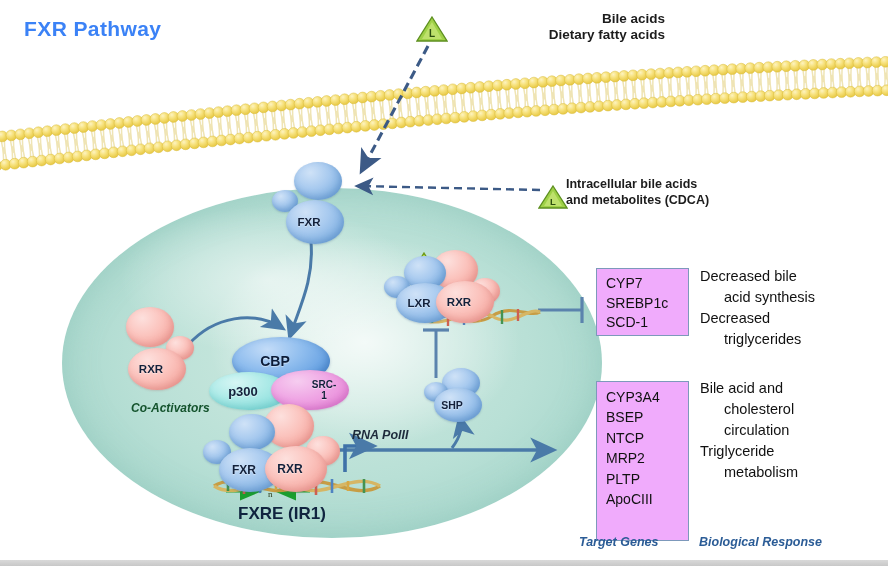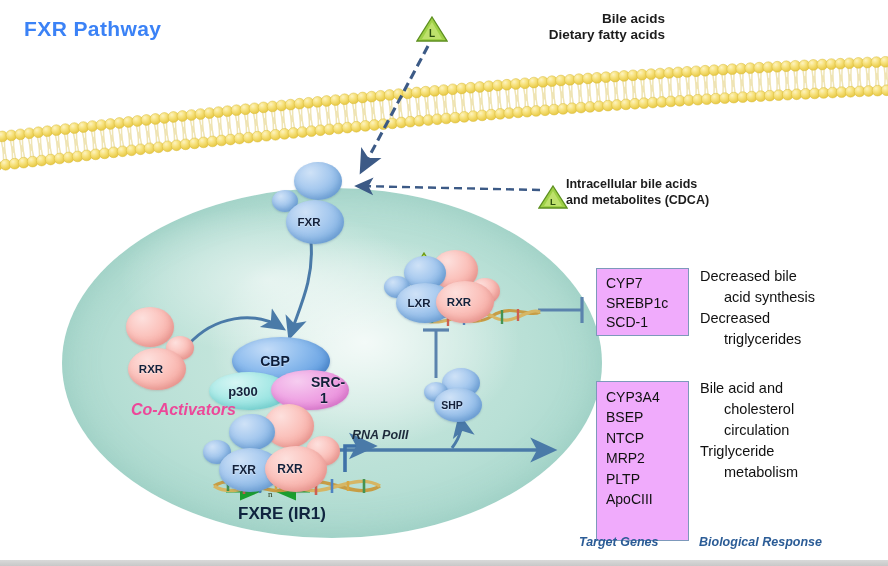--- a/index.html
+++ b/index.html
@@ -9,22 +9,22 @@
 
   
   #title{position:absolute;left:24px;top:17px;font-size:21px;font-weight:600;
          color:#3b82f6;letter-spacing:.4px;text-shadow:0 1px 1px rgba(255,255,255,.9);}
 
   
   .lbl{position:absolute;color:#1c1c1c;font-size:13.5px;font-weight:600;line-height:16px;}
   #lig-top-label{left:465px;top:11px;width:200px;text-align:right;}
   #lig-side-label{left:566px;top:176px;width:210px;text-align:left;font-size:12.5px;line-height:16px;}
 
-  #coact-label{position:absolute;left:131px;top:401px;font-size:16px;font-style:italic;
-               font-weight:700;color:#ec4899;}
+  #coact-label{position:absolute;left:131px;top:401px;font-size:12px;font-style:italic;
+               font-weight:700;color:#14532d;}
   #rnapol-label{position:absolute;left:352px;top:428px;font-size:12.5px;font-style:italic;
                 font-weight:700;color:#1e2b3c;}
   #fxre-label{position:absolute;left:238px;top:504px;font-size:17px;font-weight:600;color:#10243f;}
 
   
   .footer-txt{position:absolute;font-size:12.5px;font-style:italic;font-weight:700;color:#2b5c96;}
   #foot-genes{left:579px;top:535px;}
   #foot-resp{left:699px;top:535px;}
   #bottom-rule{position:absolute;left:0;top:560px;width:888px;height:6px;
                background:linear-gradient(#d9d9d9,#c8c8c8);}
@@ -818,21 +818,21 @@
 
   <div class="blob deepblue" style="left:232px;top:337px;width:98px;height:48px;">
     <span style="font-size:14px;color:#0c1c38;">CBP</span>
   </div>
 
   <div class="blob cyan" style="left:209px;top:372px;width:80px;height:38px;">
     <span style="font-size:13px;">p300</span>
   </div>
 
   <div class="blob magenta" style="left:271px;top:370px;width:78px;height:40px;">
-    <span style="font-size:14px;padding-left:40px;">SRC-1</span>
+    <span style="font-size:10px;padding-left:40px;">SRC-1</span>
   </div>
 
   <div class="blob pink" style="left:264px;top:404px;width:50px;height:44px;"></div>
   <div class="blob pink" style="left:306px;top:436px;width:34px;height:30px;"></div>
   <div class="blob blue" style="left:229px;top:414px;width:46px;height:36px;"></div>
   <div class="blob blue" style="left:203px;top:440px;width:28px;height:24px;"></div>
   <div class="blob blue" style="left:219px;top:448px;width:62px;height:44px;">
     <span style="font-size:12px;">FXR</span>
   </div>
   <div class="blob pink" style="left:265px;top:446px;width:62px;height:46px;">

